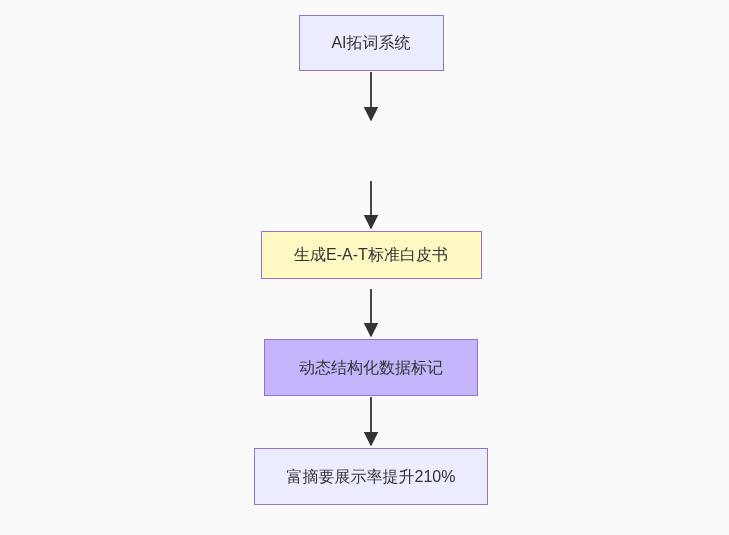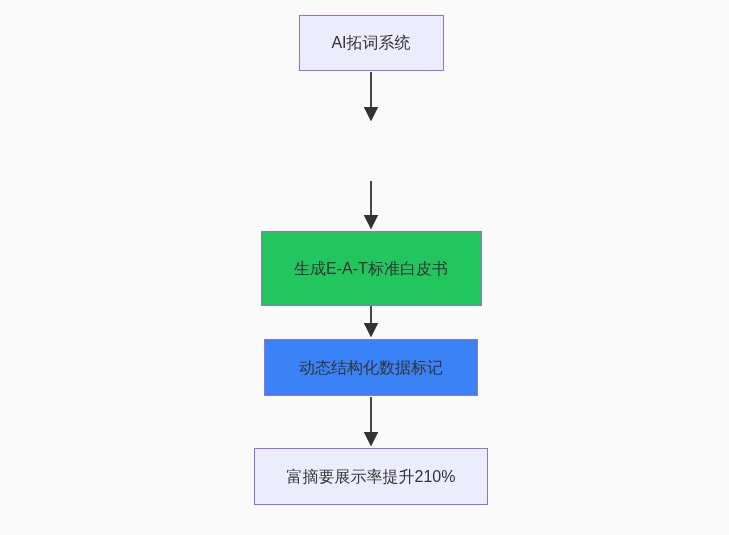--- a/index.html
+++ b/index.html
@@ -46,22 +46,22 @@
         </marker>
       </defs>
       <line x1="371" y1="72" x2="371" y2="120" stroke="#333333" stroke-width="1.8" marker-end="url(#arrowhead)"></line>
       <line x1="371" y1="181" x2="371" y2="228" stroke="#333333" stroke-width="1.8" marker-end="url(#arrowhead)"></line>
       <line x1="371" y1="289" x2="371" y2="336" stroke="#333333" stroke-width="1.8" marker-end="url(#arrowhead)"></line>
       <line x1="371" y1="397" x2="371" y2="445" stroke="#333333" stroke-width="1.8" marker-end="url(#arrowhead)"></line>
     </svg>
 <div class="flow-node" style="left: 298.5px; top: 15px; width: 145px; height: 56px; background: rgb(236, 236, 255); border-color: rgb(147, 112, 219); color: rgb(51, 51, 51);">
       <span>AI拓词系统</span>
     </div>
-    <div class="flow-node" style="left: 260.5px; top: 231px; width: 221px; height: 75px; background: #22c55e; border-color: rgb(147, 112, 219); color: rgb(51, 51, 51);">
+    <div class="flow-node" style="left: 260.5px; top: 231px; width: 221px; height: 48px; background: #fef9c3; border-color: rgb(147, 112, 219); color: rgb(51, 51, 51);">
       <span>生成E-A-T标准白皮书</span>
     </div>
-    <div class="flow-node" style="left: 264px; top: 339px; width: 214px; height: 57px; background: #3b82f6; border-color: rgb(147, 112, 219); color: rgb(51, 51, 51);">
+    <div class="flow-node" style="left: 264px; top: 339px; width: 214px; height: 57px; background: #c4b5fd; border-color: rgb(147, 112, 219); color: rgb(51, 51, 51);">
       <span>动态结构化数据标记</span>
     </div>
     <div class="flow-node" style="left: 254px; top: 448px; width: 234px; height: 57px; background: rgb(236, 236, 255); border-color: rgb(147, 112, 219); color: rgb(51, 51, 51);">
       <span>富摘要展示率提升210%</span>
     </div>
   </div>
 
 </body></html>

